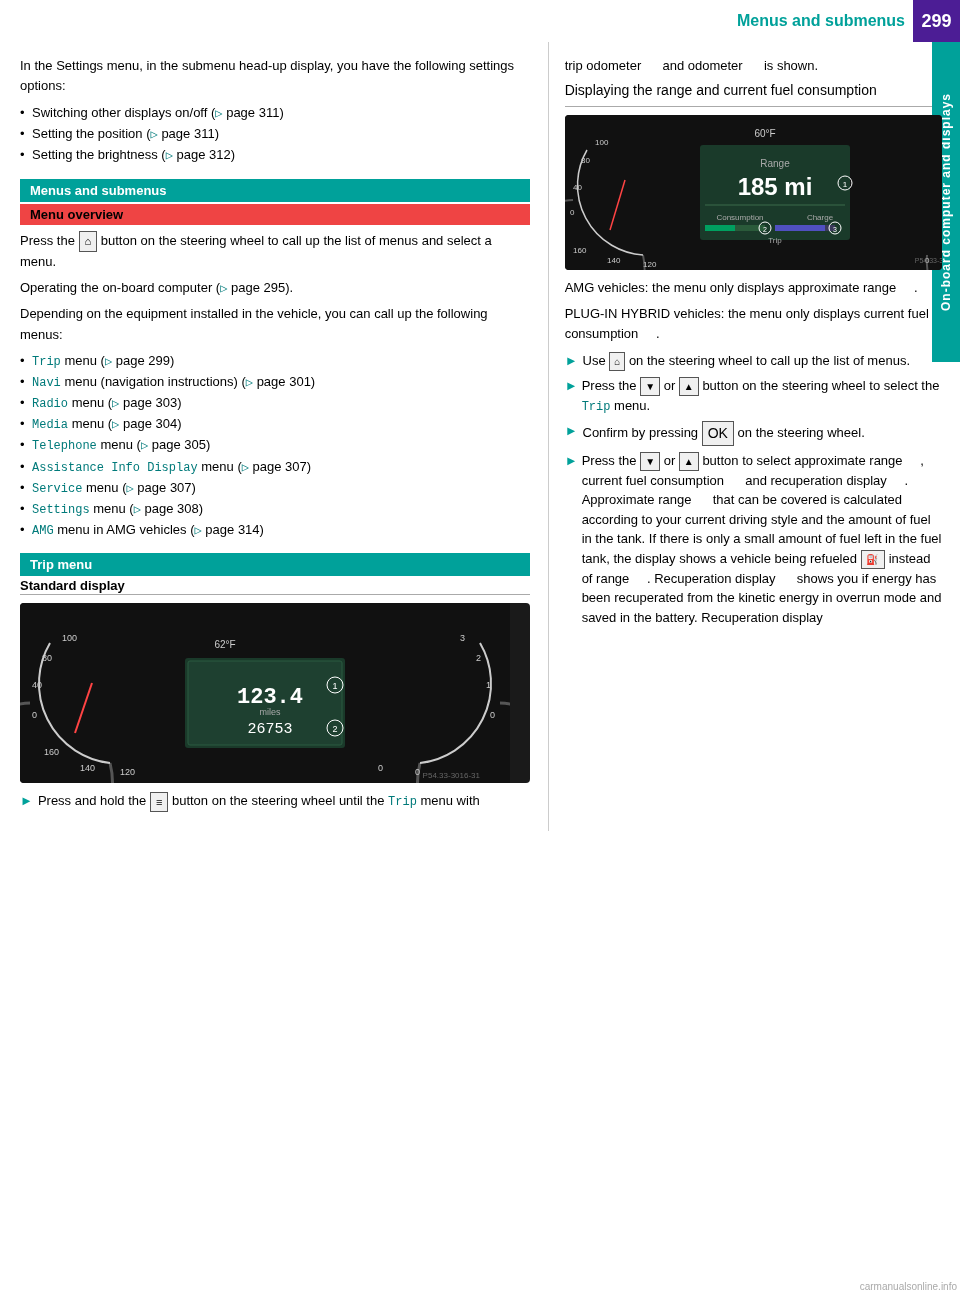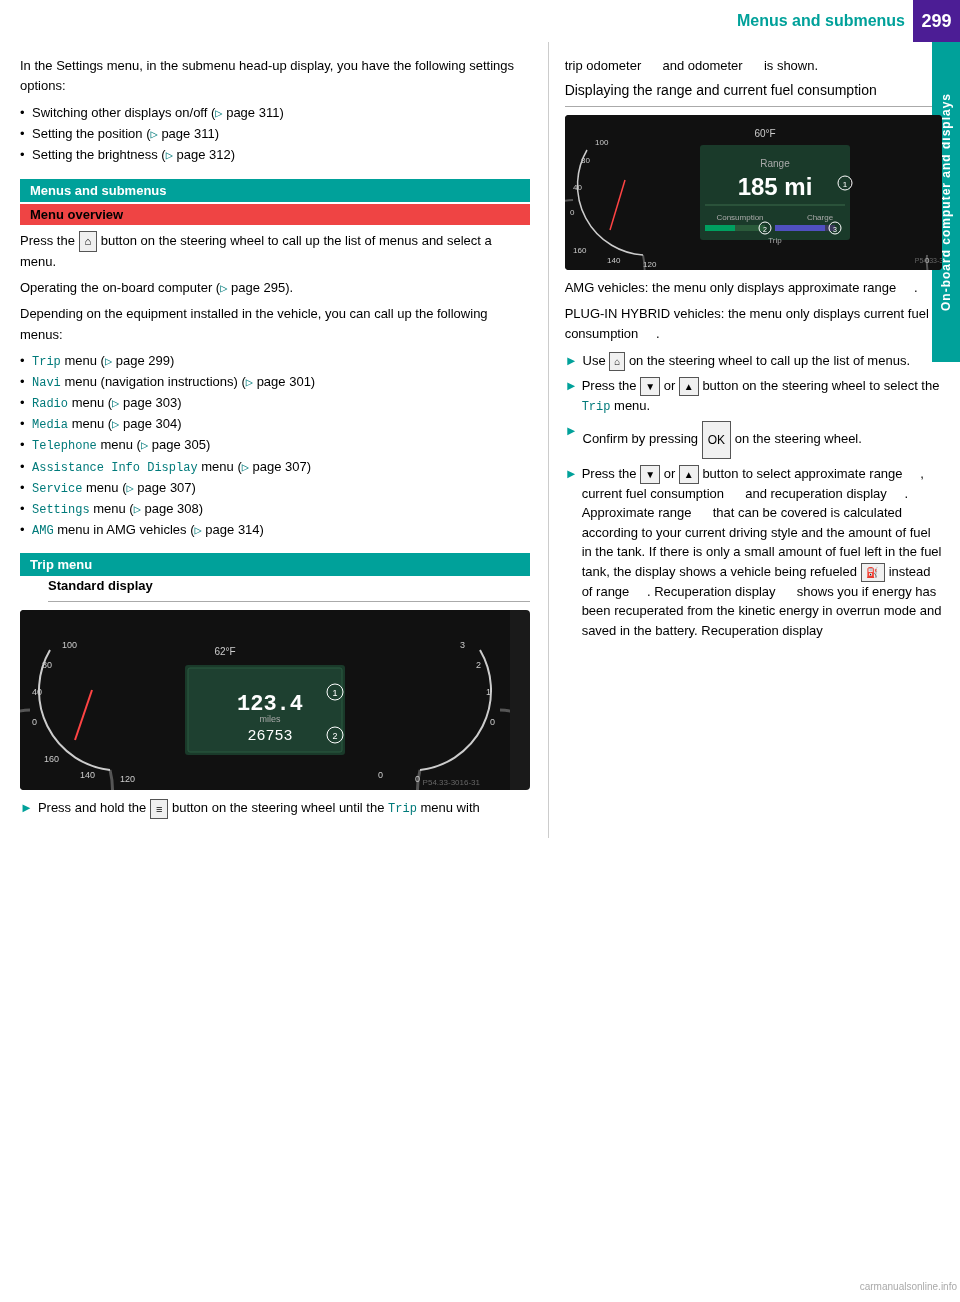--- a/index.html
+++ b/index.html
@@ -209,23 +209,22 @@
     .sub-heading {
       font-size: 14px;
       font-weight: normal;
       margin-bottom: 4px;
     }
 
     .standard-display-label {
       font-size: 13px;
       font-weight: bold;
       border-bottom: 1px solid #aaa;
-      padding-bottom: 8px;
+      padding-bottom: 1px;
       margin-bottom: 6px;
-      margin-left: 28px;
     }
 
     .press-hold-text {
       font-size: 13px;
       line-height: 1.5;
     }
 
     
     .watermark {
       position: fixed;
@@ -443,21 +442,21 @@
       <span>Use <span style="display:inline-block;border:1px solid #555;padding:1px 4px;font-size:10px;background:#f0f0f0;vertical-align:middle;">⌂</span> on the steering wheel to call up the list of menus.</span>
     </div>
 
     <div class="arrow-item">
       <span class="arrow">►</span>
       <span>Press the <span style="display:inline-block;border:1px solid #555;padding:1px 4px;font-size:10px;background:#f0f0f0;vertical-align:middle;">▼</span> or <span style="display:inline-block;border:1px solid #555;padding:1px 4px;font-size:10px;background:#f0f0f0;vertical-align:middle;">▲</span> button on the steering wheel to select the <span class="mono">Trip</span> menu.</span>
     </div>
 
     <div class="arrow-item">
       <span class="arrow">►</span>
-      <span>Confirm by pressing <span style="display:inline-block;border:1px solid #555;padding:9px 5px;font-size:12px;background:#f0f0f0;vertical-align:middle;">OK</span> on the steering wheel.</span>
+      <span>Confirm by pressing <span style="display:inline-block;border:1px solid #555;padding:1px 5px;font-size:14px;background:#f0f0f0;vertical-align:middle;">OK</span> on the steering wheel.</span>
     </div>
 
     <div class="arrow-item">
       <span class="arrow">►</span>
       <span>
         Press the <span style="display:inline-block;border:1px solid #555;padding:1px 4px;font-size:10px;background:#f0f0f0;vertical-align:middle;">▼</span> or <span style="display:inline-block;border:1px solid #555;padding:1px 4px;font-size:10px;background:#f0f0f0;vertical-align:middle;">▲</span> button to select approximate range <span class="circle-badge">1</span>, current fuel consumption <span class="circle-badge">2</span> and recuperation display <span class="circle-badge">3</span>. Approximate range <span class="circle-badge">1</span> that can be covered is calculated according to your current driving style and the amount of fuel in the tank. If there is only a small amount of fuel left in the fuel tank, the display shows a vehicle being refueled <span style="display:inline-block;border:1px solid #555;padding:1px 5px;font-size:10px;background:#f0f0f0;vertical-align:middle;">⛽</span> instead of range <span class="circle-badge">1</span>. Recuperation display <span class="circle-badge">3</span> shows you if energy has been recuperated from the kinetic energy in overrun mode and saved in the battery. Recuperation display <span class="circle-badge">3</span>
       </span>
     </div>
 
   </div>

